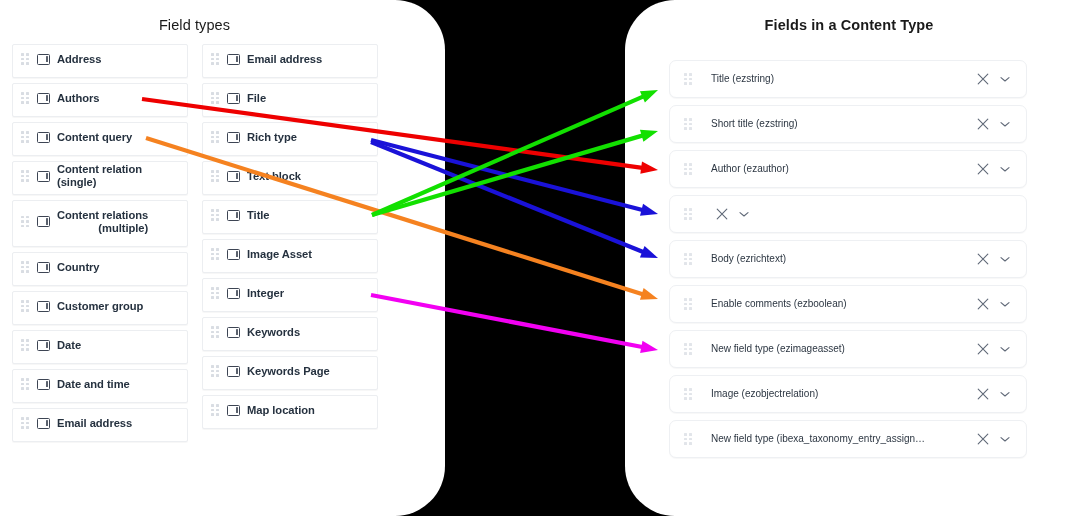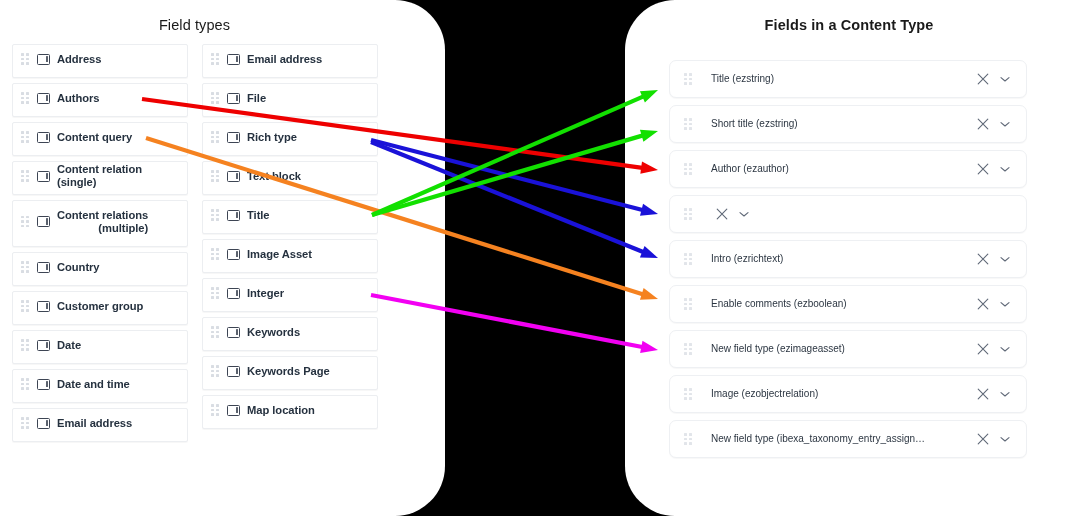--- a/index.html
+++ b/index.html
@@ -542,21 +542,21 @@
         </div>
         <div class="ct-row">
           <span class="ct-grip">
             <i></i>
             <i></i>
             <i></i>
             <i></i>
             <i></i>
             <i></i>
           </span>
-          <span class="ct-label">Intro (ezrichtext)</span>
+          <span class="ct-label">Body (ezrichtext)</span>
           <span class="ct-act">
             <svg width="12" height="12" viewBox="0 0 12 12">
               <path d="M1.2 1.2 L10.8 10.8 M10.8 1.2 L1.2 10.8" stroke="#5f6877" stroke-width="1.1" fill="none" stroke-linecap="round"></path>
             </svg>
           </span>
           <span class="ct-act">
             <svg width="12" height="12" viewBox="0 0 12 12">
               <path d="M2 4.6 L6 8 L10 4.6" stroke="#5f6877" stroke-width="1.1" fill="none" stroke-linecap="round" stroke-linejoin="round"></path>
             </svg>
           </span>

